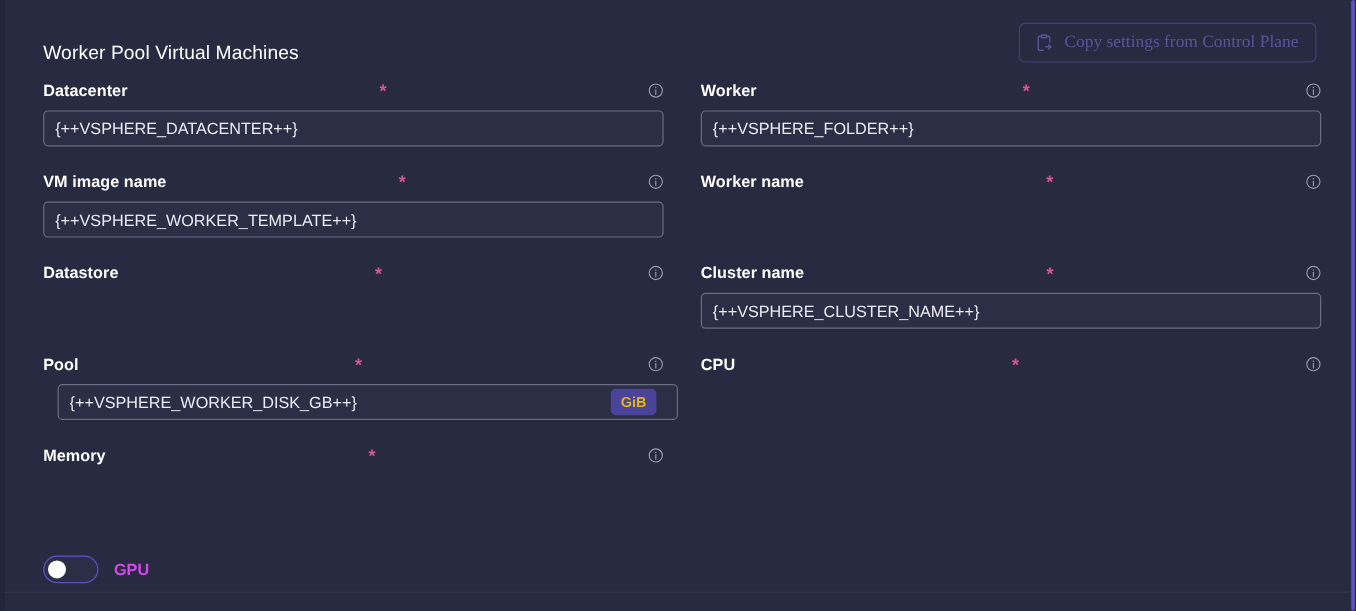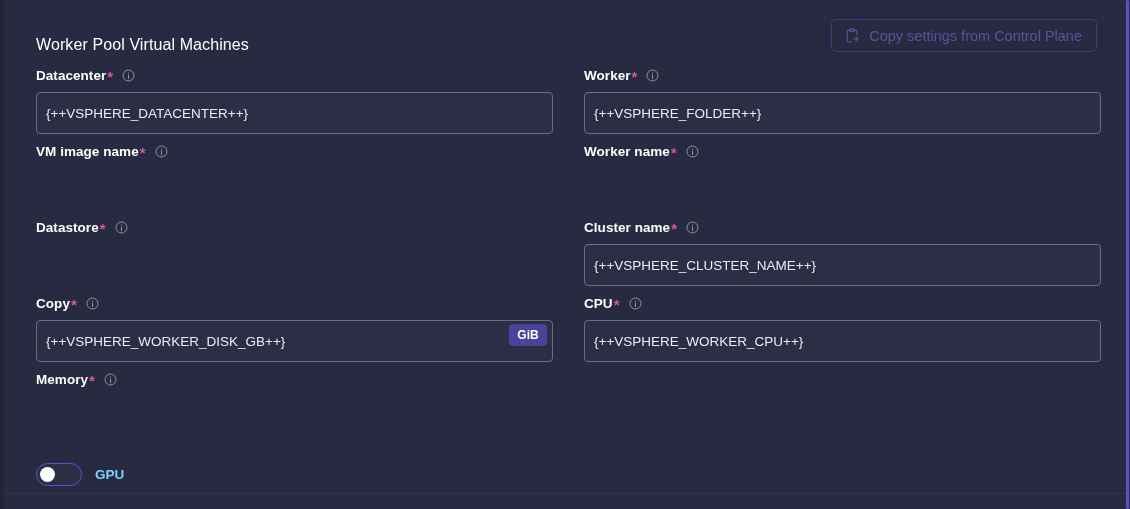--- a/index.html
+++ b/index.html
@@ -65,21 +65,21 @@
     top: 19px;
     height: 33px;
     padding: 0 14px 0 12px;
     display: flex;
     align-items: center;
     gap: 9px;
     background: transparent;
     border: 1px solid #3f3d73;
     border-radius: 5px;
     color: #57549b;
-    font-family: Liberation Sans, sans-serif;
+    font-family: Liberation Serif, serif;
     font-size: 14.5px;
     cursor: default;
   }
   .copy-btn svg { display: block; }
 
   .grid {
     position: absolute;
     left: 32px;
     top: 64px;
     width: 1065px;
@@ -92,20 +92,21 @@
   .field { height: 76px; }
 
   .field-label {
     display: flex;
     align-items: center;
     height: 22px;
     font-size: 13.5px;
     font-weight: bold;
     color: #ffffff;
     letter-spacing: 0.05px;
+    justify-content: space-between;
   }
   .req {
     color: #d6559c;
     font-size: 15px;
     line-height: 1;
     margin-left: 1px;
     position: relative;
     top: 1px;
   }
   .info-icon {
@@ -114,45 +115,45 @@
     align-items: center;
   }
 
   .input-wrap {
     position: relative;
     margin-top: 6px;
     height: 30px;
   }
   .text-input {
     width: 100%;
-    height: 42px;
+    height: 30px;
     background: #2b2e45;
     border: 1px solid #6b6c84;
     border-radius: 4px;
     color: #eceaf4;
     font-family: "Liberation Sans", sans-serif;
     font-size: 13.5px;
     padding: 0 9px;
     outline: none;
   }
-  .text-input.has-unit { padding-right: 32px; }
+  .text-input.has-unit { padding-right: 32px; margin-left: 12px; }
 
   .unit-badge {
     position: absolute;
     right: 6px;
     top: 4px;
     height: 22px;
     min-width: 38px;
     padding: 0 8px;
     display: flex;
     align-items: center;
     justify-content: center;
     background: #4a4399;
     border-radius: 4px;
-    color: #ffffff;
+    color: #eab308;
     font-size: 12px;
     font-weight: bold;
   }
 
   .toggle-row {
     position: absolute;
     left: 32px;
     top: 463px;
     display: flex;
     align-items: center;
@@ -172,21 +173,21 @@
     left: 3px;
     top: 3px;
     width: 15px;
     height: 15px;
     border-radius: 50%;
     background: #ffffff;
   }
   .toggle-label {
     font-size: 13.5px;
     font-weight: bold;
-    color: #7dd3fc;
+    color: #d946ef;
   }
 
   .footer-divider {
     position: absolute;
     left: 4px;
     top: 493px;
     width: 1121px;
     height: 1px;
     background: #32354d;
   }
@@ -254,20 +255,23 @@
         <span>VM image name</span>
         <span class="req">*</span>
         <span class="info-icon">
           <svg width="13" height="13" viewBox="0 0 14 14" fill="none" stroke="#9b9cb0" stroke-width="1">
             <circle cx="7" cy="7" r="5.9"></circle>
             <circle cx="7" cy="4.3" r="0.65" fill="#9b9cb0" stroke="none"></circle>
             <path d="M7 6.3v4.1" stroke-linecap="round"></path>
           </svg>
         </span>
       </div>
+      <div class="input-wrap">
+        <input class="text-input" type="text" value="{++VSPHERE_WORKER_TEMPLATE++}" style="">
+      </div>
     </div>
 
     <div class="field">
       <div class="field-label">
         <span>Worker name</span>
         <span class="req">*</span>
         <span class="info-icon">
           <svg width="13" height="13" viewBox="0 0 14 14" fill="none" stroke="#9b9cb0" stroke-width="1">
             <circle cx="7" cy="7" r="5.9"></circle>
             <circle cx="7" cy="4.3" r="0.65" fill="#9b9cb0" stroke="none"></circle>
@@ -303,21 +307,21 @@
           </svg>
         </span>
       </div>
       <div class="input-wrap">
         <input class="text-input" type="text" value="{++VSPHERE_CLUSTER_NAME++}" style="">
       </div>
     </div>
 
     <div class="field">
       <div class="field-label">
-        <span>Copy</span>
+        <span>Pool</span>
         <span class="req">*</span>
         <span class="info-icon">
           <svg width="13" height="13" viewBox="0 0 14 14" fill="none" stroke="#9b9cb0" stroke-width="1">
             <circle cx="7" cy="7" r="5.9"></circle>
             <circle cx="7" cy="4.3" r="0.65" fill="#9b9cb0" stroke="none"></circle>
             <path d="M7 6.3v4.1" stroke-linecap="round"></path>
           </svg>
         </span>
       </div>
       <div class="input-wrap">
@@ -330,23 +334,20 @@
       <div class="field-label">
         <span>CPU</span>
         <span class="req">*</span>
         <span class="info-icon">
           <svg width="13" height="13" viewBox="0 0 14 14" fill="none" stroke="#9b9cb0" stroke-width="1">
             <circle cx="7" cy="7" r="5.9"></circle>
             <circle cx="7" cy="4.3" r="0.65" fill="#9b9cb0" stroke="none"></circle>
             <path d="M7 6.3v4.1" stroke-linecap="round"></path>
           </svg>
         </span>
-      </div>
-      <div class="input-wrap">
-        <input class="text-input" type="text" value="{++VSPHERE_WORKER_CPU++}" style="">
       </div>
     </div>
 
     <div class="field">
       <div class="field-label">
         <span>Memory</span>
         <span class="req">*</span>
         <span class="info-icon">
           <svg width="13" height="13" viewBox="0 0 14 14" fill="none" stroke="#9b9cb0" stroke-width="1">
             <circle cx="7" cy="7" r="5.9"></circle>

